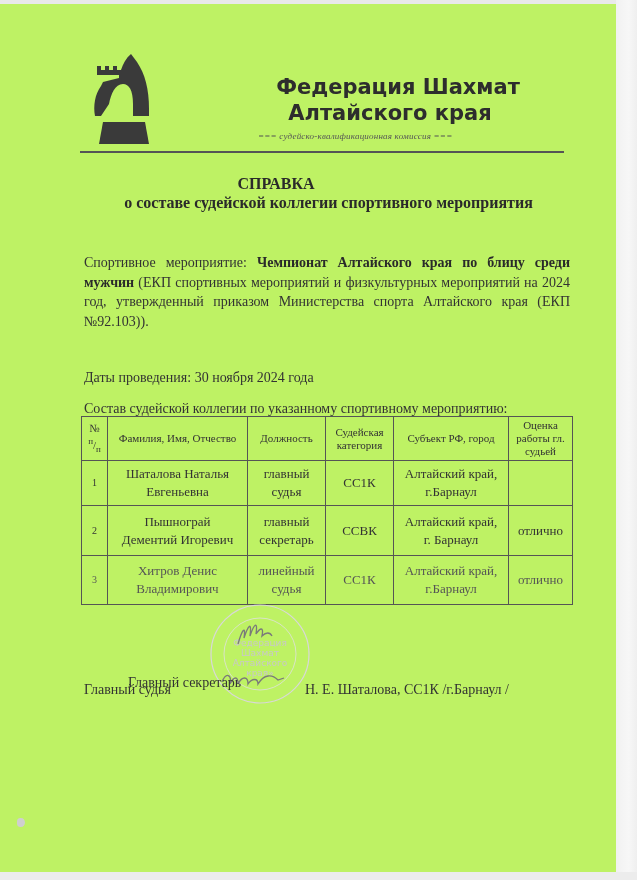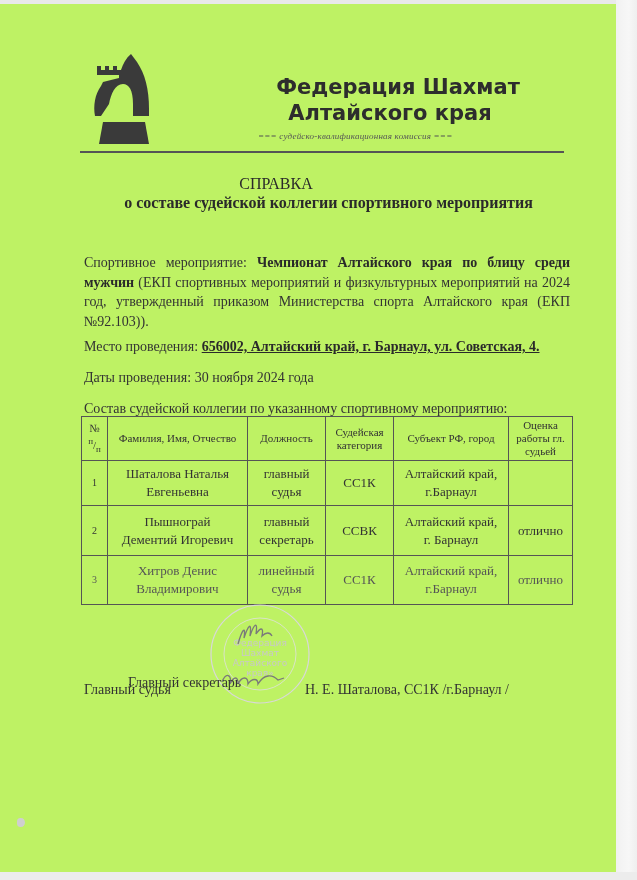--- a/index.html
+++ b/index.html
@@ -38,21 +38,21 @@
     font-size: 9px; font-style: italic; color: #555;
     letter-spacing: 0.2px;
   }
   .header-rule {
     position: absolute; left: 80px; top: 147px; width: 484px; height: 2px;
     background: #555;
   }
   
   .doc-title {
     position: absolute; left: 0; top: 171px; width: 552px; text-align: center;
-    font-weight: normal; font-size: 16px; color: #2a2a2a;
+    font-weight: bold; font-size: 16px; color: #2a2a2a;
   }
   .doc-subtitle {
     position: absolute; left: 0; top: 190px; width: 657px; text-align: center;
     font-weight: bold; font-size: 16px; color: #2a2a2a;
   }
   
   .para {
     position: absolute; left: 84px; width: 486px;
     font-size: 14px; line-height: 19.5px; color: #333;
     text-align: justify;
@@ -107,23 +107,20 @@
   <div class="org-subtitle">=== судейско-квалификационная комиссия ===</div>
   <div class="header-rule"></div>
 
   <div class="doc-title">СПРАВКА</div>
   <div class="doc-subtitle">о составе судейской коллегии спортивного мероприятия</div>
 
   <div class="para p-event">
     <span>Спортивное мероприятие: </span><b>Чемпионат Алтайского края по блицу среди мужчин</b><span> (ЕКП спортивных мероприятий и физкультурных мероприятий на 2024 год, утвержденный приказом Министерства спорта Алтайского края (ЕКП №92.103)).</span>
   </div>
 
-  <div class="para p-place">
-    <span>Место проведения: </span><b>656002, Алтайский край, г. Барнаул, ул. Советская, 4.</b>
-  </div>
 
   <div class="para p-dates">
     <span>Даты проведения: </span><span>30 ноября 2024 года</span>
   </div>
 
   <div class="para p-comp">Состав судейской коллегии по указанному спортивному мероприятию:</div>
 
   <table class="judges">
     <colgroup>
       <col style="width:26px">

